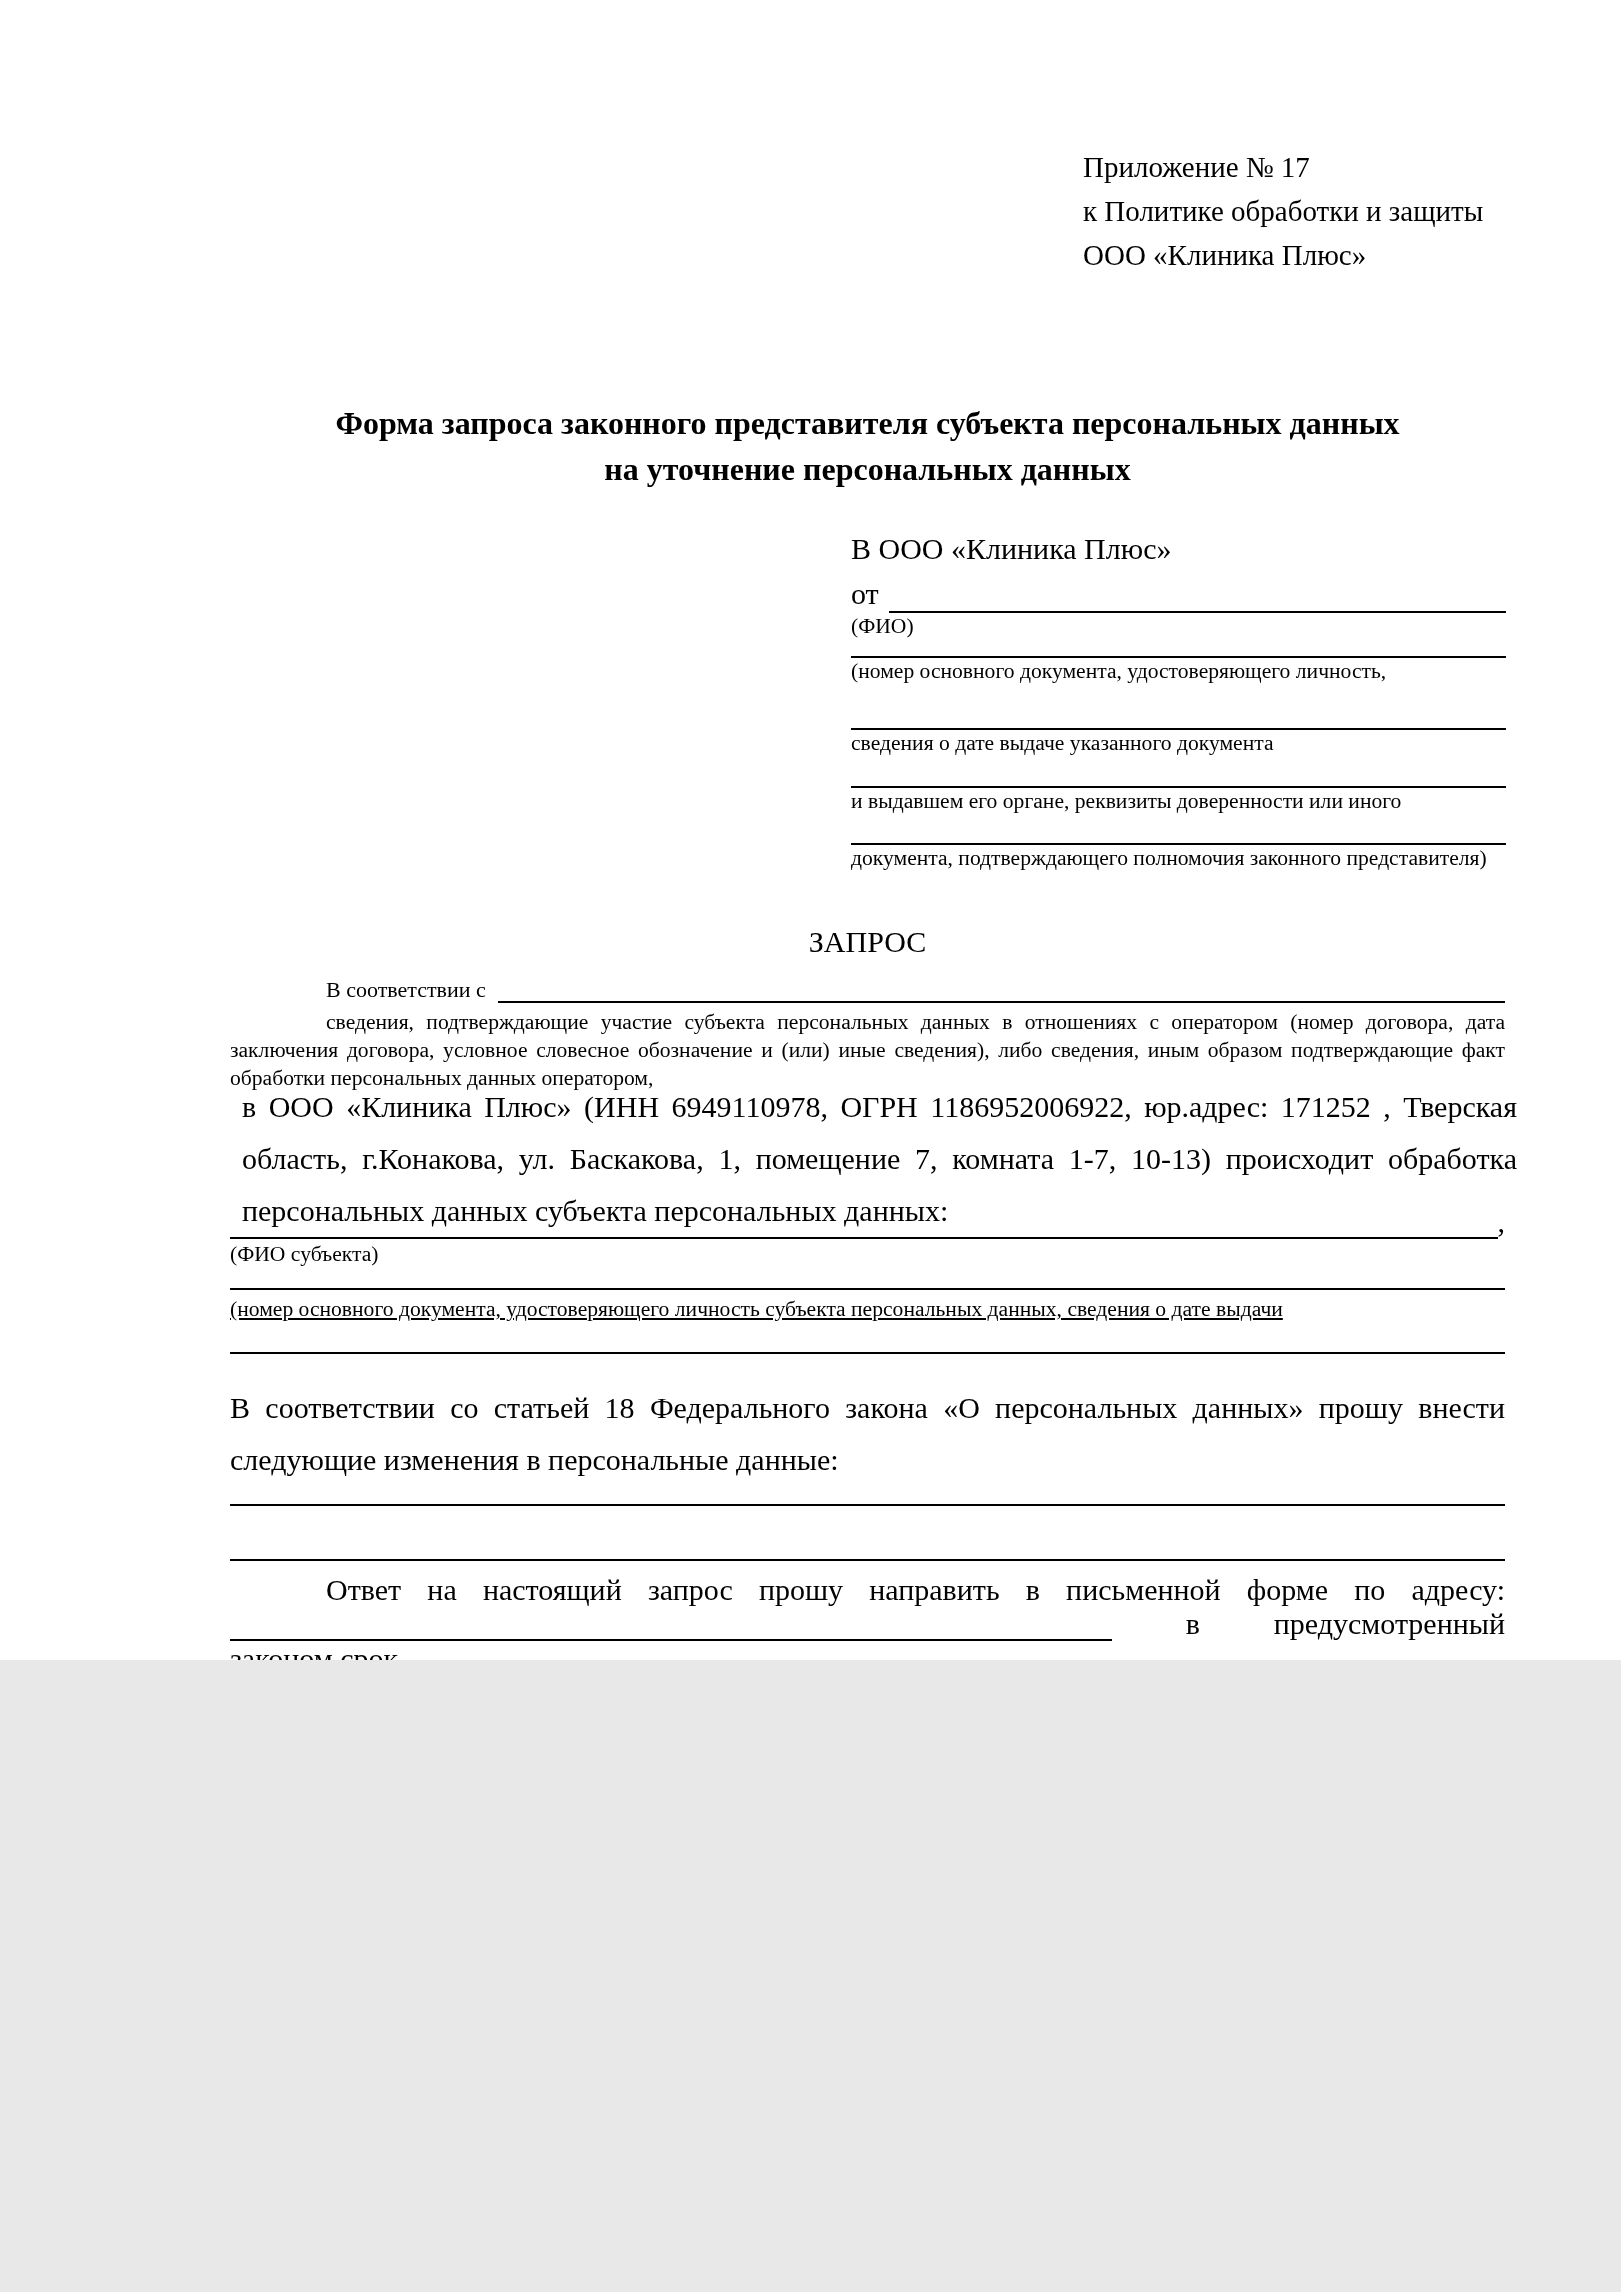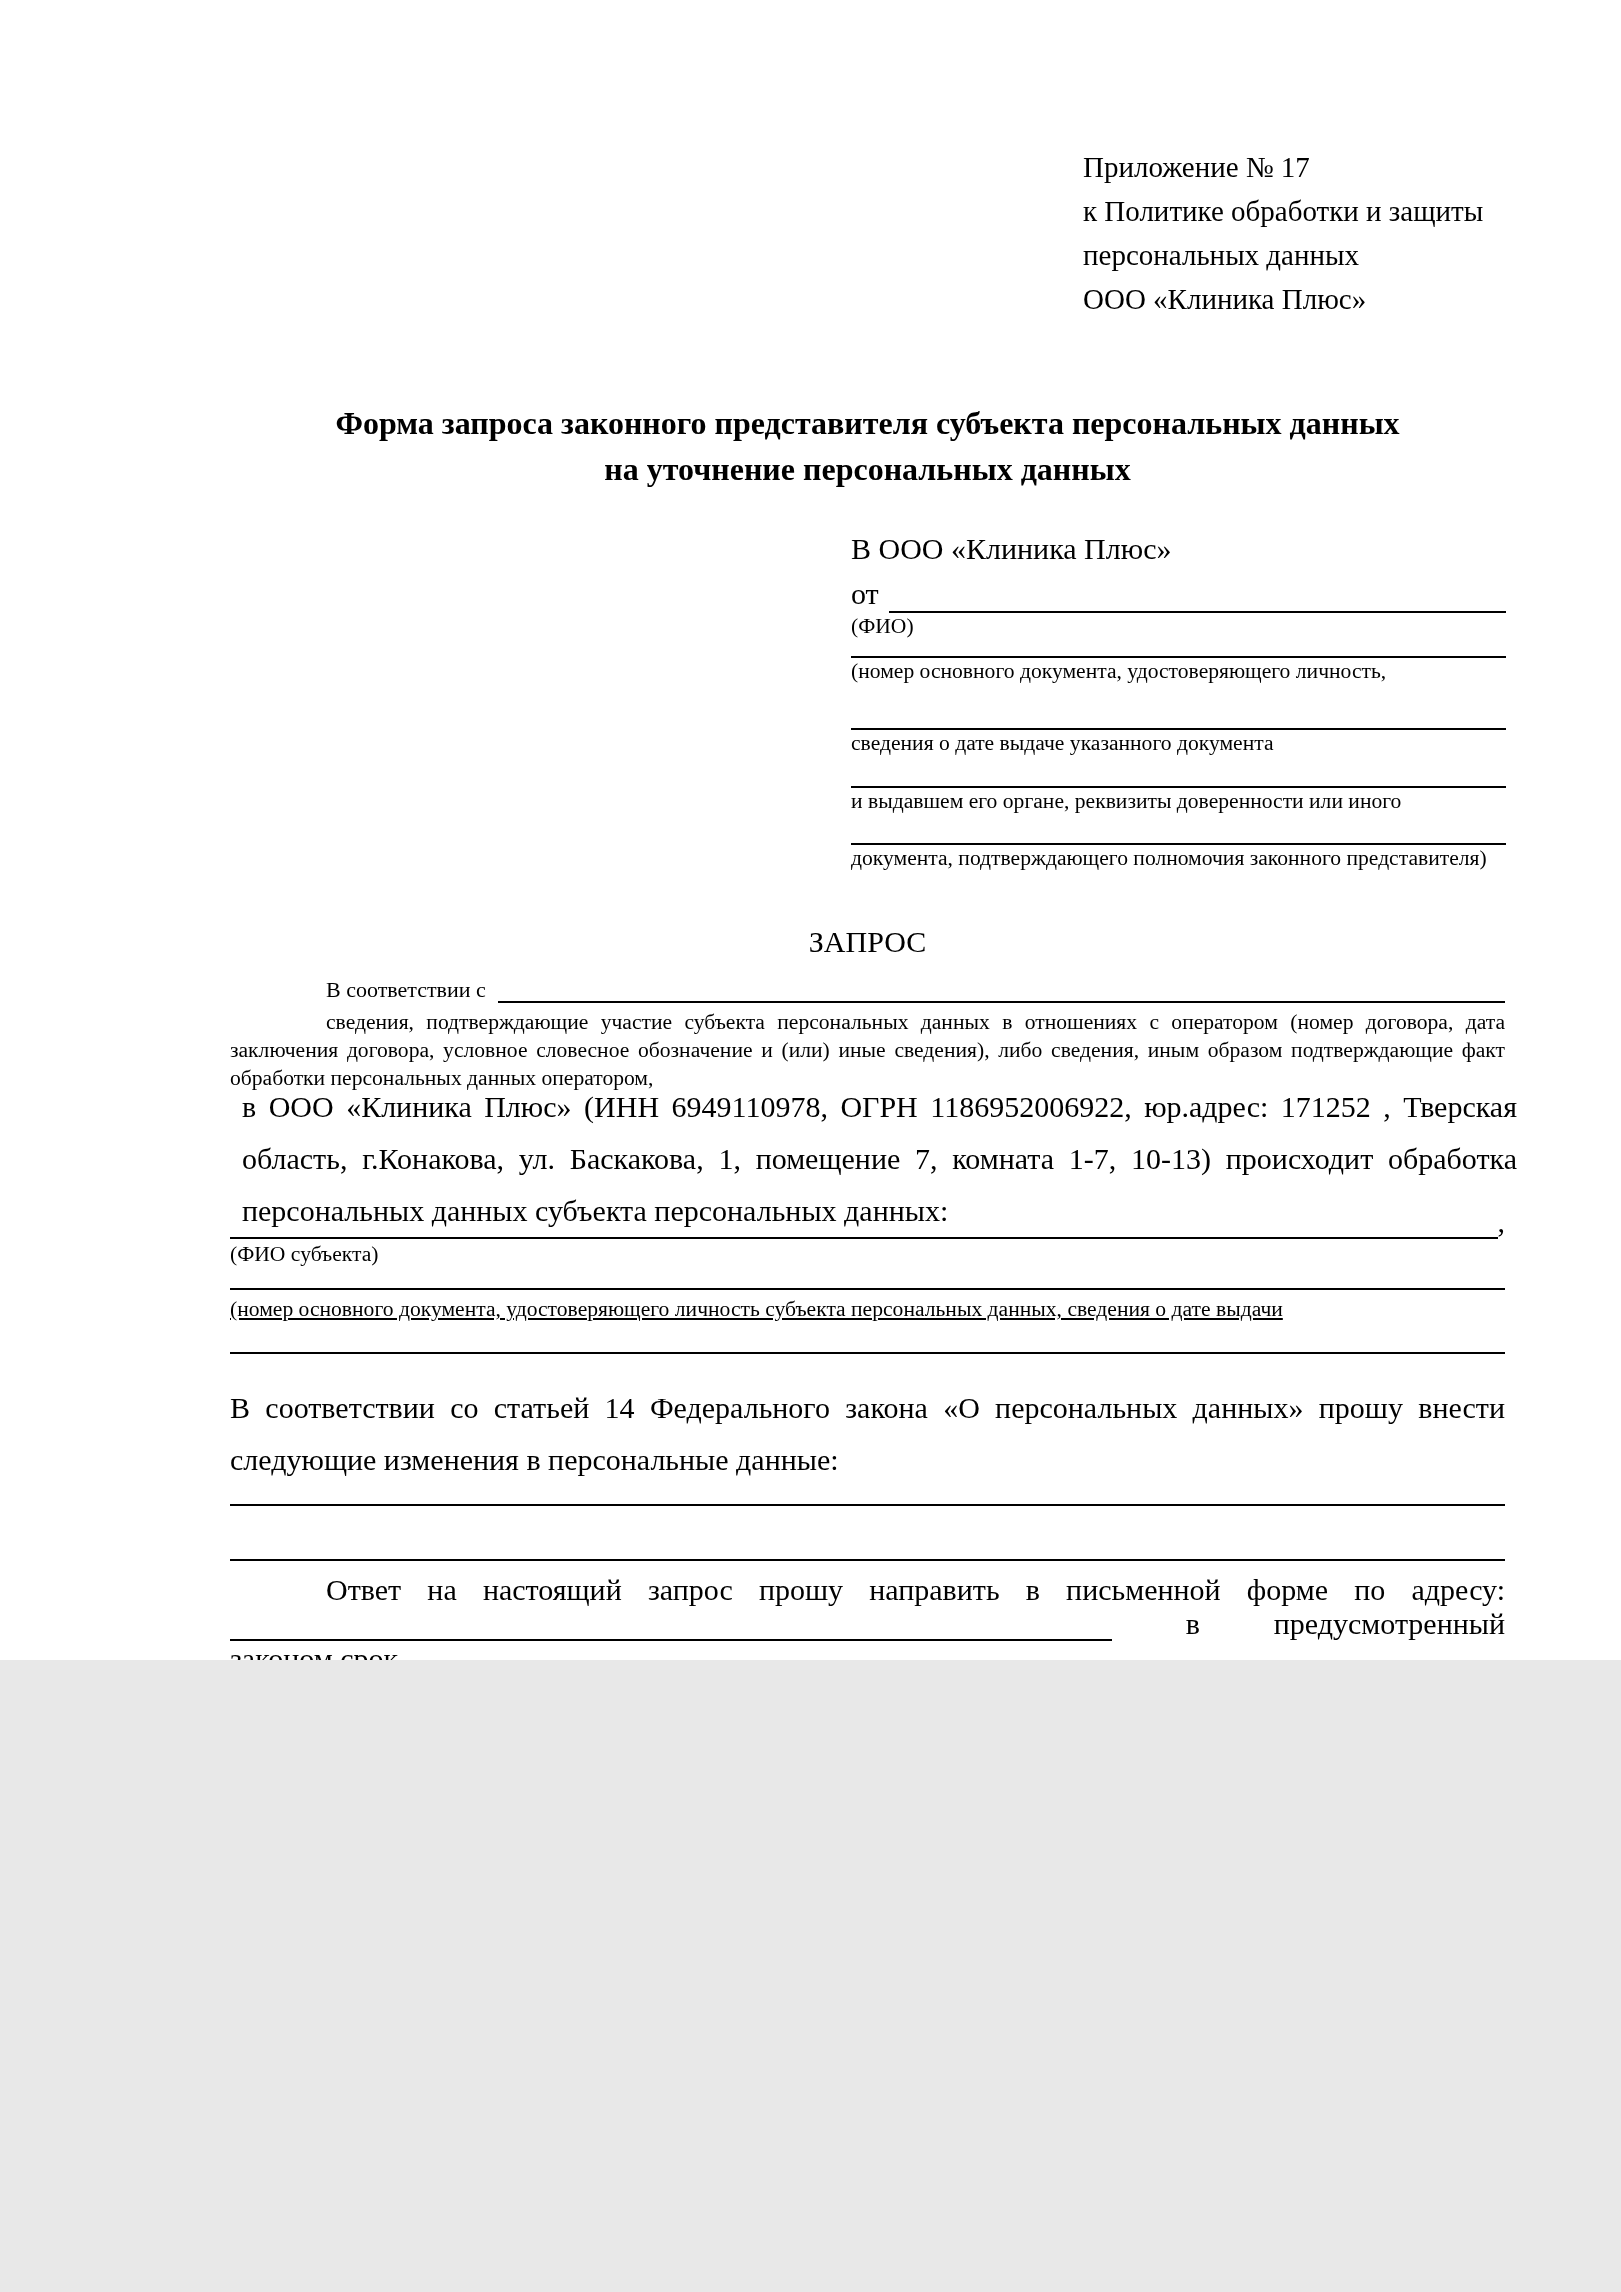--- a/index.html
+++ b/index.html
@@ -56,21 +56,20 @@
   .sig-group .fill-line{width:412px;border-bottom:2.9px solid #000;height:37px;}
 </style>
 </head>
 <body>
 
 <div class="page">
 
   <div class="abs header-block">
     <div>Приложение № 17</div>
     <div>к Политике обработки и защиты</div>
-    <div>персональных данных</div>
     <div>ООО «Клиника Плюс»</div>
   </div>
 
   <div class="abs title">
     <div>Форма запроса законного представителя субъекта персональных данных</div>
     <div>на уточнение персональных данных</div>
   </div>
 
   <div class="abs addressee">
     <div>В ООО «Клиника Плюс»</div>
@@ -113,21 +112,21 @@
     <span class="fill-line"></span>
     <span>,</span>
   </div>
   <div class="abs caption content-w" style="top:1241px;">(ФИО субъекта)</div>
 
   <div class="abs rule" style="top:1288px;"></div>
   <div class="abs caption content-w" style="top:1296px;text-decoration:underline;">(номер основного документа, удостоверяющего личность субъекта персональных данных, сведения о дате выдачи</div>
 
   <div class="abs rule" style="top:1352px;"></div>
 
-  <div class="abs article-par">В соответствии со статьей 14 Федерального закона «О персональных данных» прошу внести следующие изменения в персональные данные:</div>
+  <div class="abs article-par">В соответствии со статьей 18 Федерального закона «О персональных данных» прошу внести следующие изменения в персональные данные:</div>
 
   <div class="abs rule" style="top:1504px;"></div>
   <div class="abs rule" style="top:1559px;"></div>
 
   <div class="abs response-par">Ответ на настоящий запрос прошу направить в письменной форме по адресу:</div>
 
   <div class="abs address-row">
     <span class="fill-line"></span>
     <span>в</span>
     <span>предусмотренный</span>

